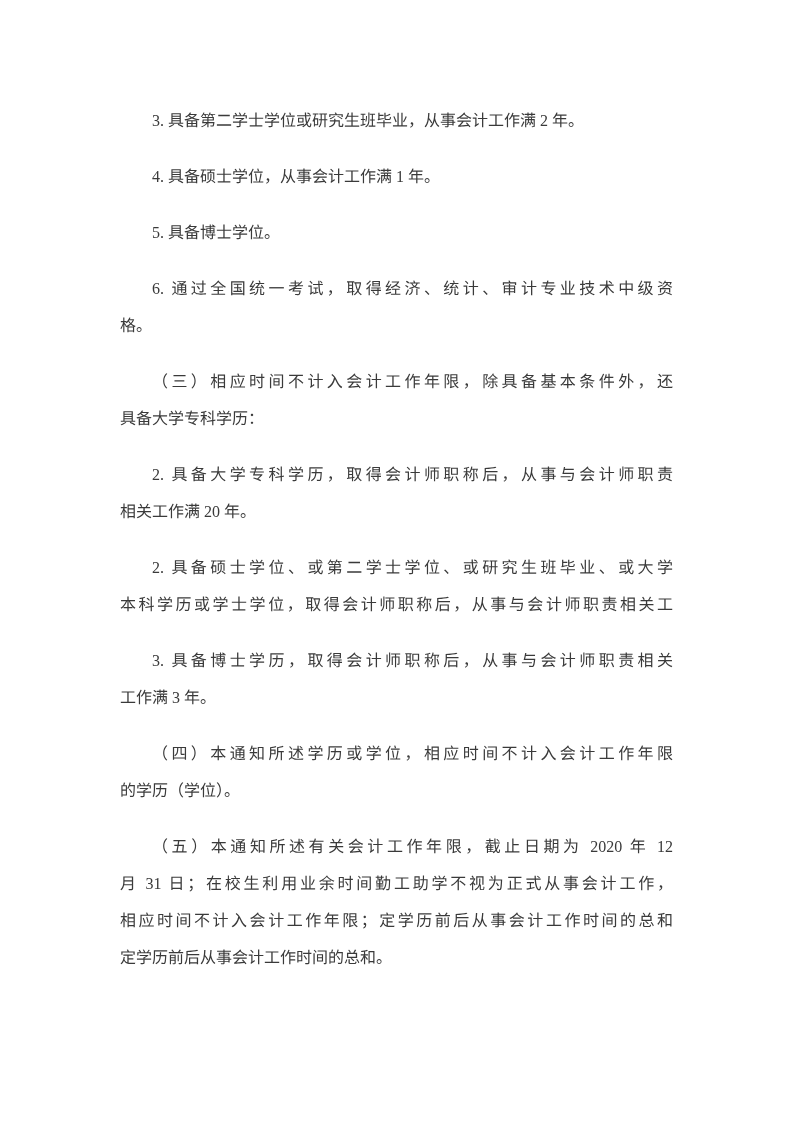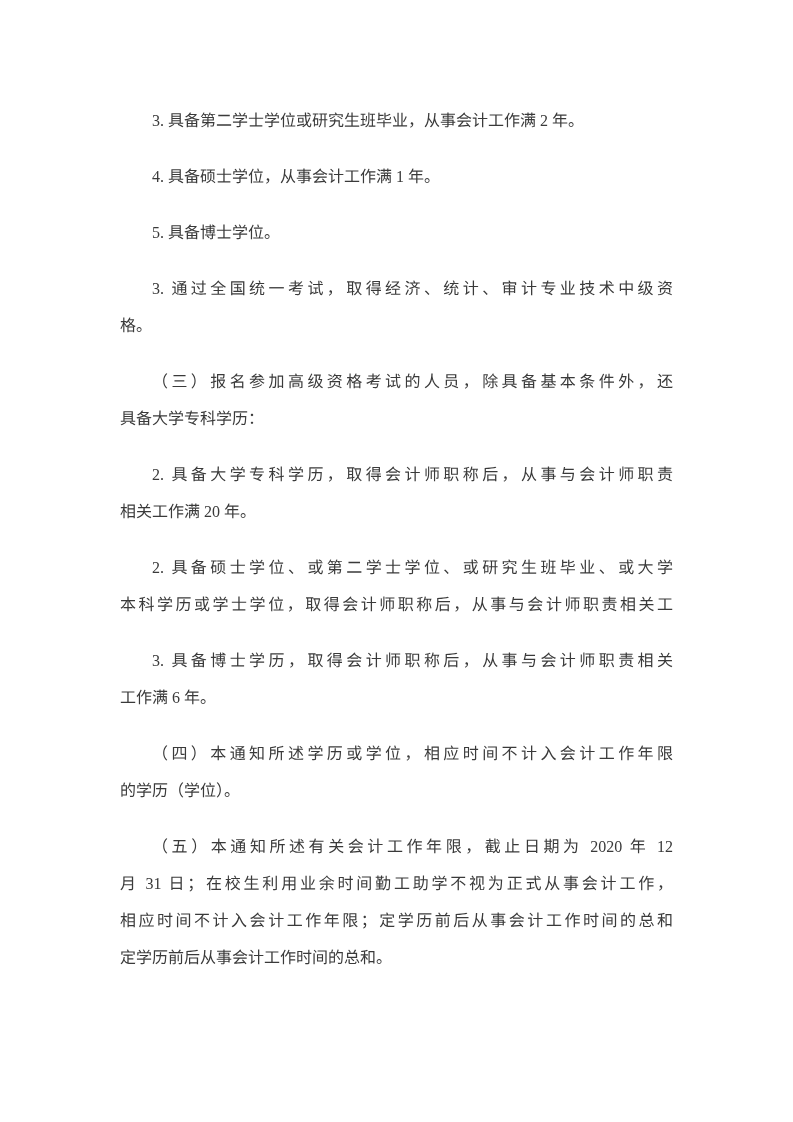--- a/index.html
+++ b/index.html
@@ -53,38 +53,38 @@
       <div class="paragraph">
         <div class="line first last">3. 具备第二学士学位或研究生班毕业，从事会计工作满 2 年。</div>
       </div>
       <div class="paragraph">
         <div class="line first last">4. 具备硕士学位，从事会计工作满 1 年。</div>
       </div>
       <div class="paragraph">
         <div class="line first last">5. 具备博士学位。</div>
       </div>
       <div class="paragraph">
-        <div class="line first">3. 通过全国统一考试，取得经济、统计、审计专业技术中级资</div>
+        <div class="line first">6. 通过全国统一考试，取得经济、统计、审计专业技术中级资</div>
         <div class="line last">格。</div>
       </div>
       <div class="paragraph">
-        <div class="line first">（三）报名参加高级资格考试的人员，除具备基本条件外，还</div>
+        <div class="line first">（三）相应时间不计入会计工作年限，除具备基本条件外，还</div>
         <div class="line last">具备大学专科学历：</div>
       </div>
       <div class="paragraph">
         <div class="line first">2. 具备大学专科学历，取得会计师职称后，从事与会计师职责</div>
         <div class="line last">相关工作满 20 年。</div>
       </div>
       <div class="paragraph">
         <div class="line first">2. 具备硕士学位、或第二学士学位、或研究生班毕业、或大学</div>
         <div class="line">本科学历或学士学位，取得会计师职称后，从事与会计师职责相关工</div>
       </div>
       <div class="paragraph">
         <div class="line first">3. 具备博士学历，取得会计师职称后，从事与会计师职责相关</div>
-        <div class="line last">工作满 6 年。</div>
+        <div class="line last">工作满 3 年。</div>
       </div>
       <div class="paragraph">
         <div class="line first">（四）本通知所述学历或学位，相应时间不计入会计工作年限</div>
         <div class="line last">的学历（学位）。</div>
       </div>
       <div class="paragraph">
         <div class="line first">（五）本通知所述有关会计工作年限，截止日期为 2020 年 12</div>
         <div class="line">月 31 日；在校生利用业余时间勤工助学不视为正式从事会计工作，</div>
         <div class="line">相应时间不计入会计工作年限；定学历前后从事会计工作时间的总和</div>
         <div class="line last">定学历前后从事会计工作时间的总和。</div>

